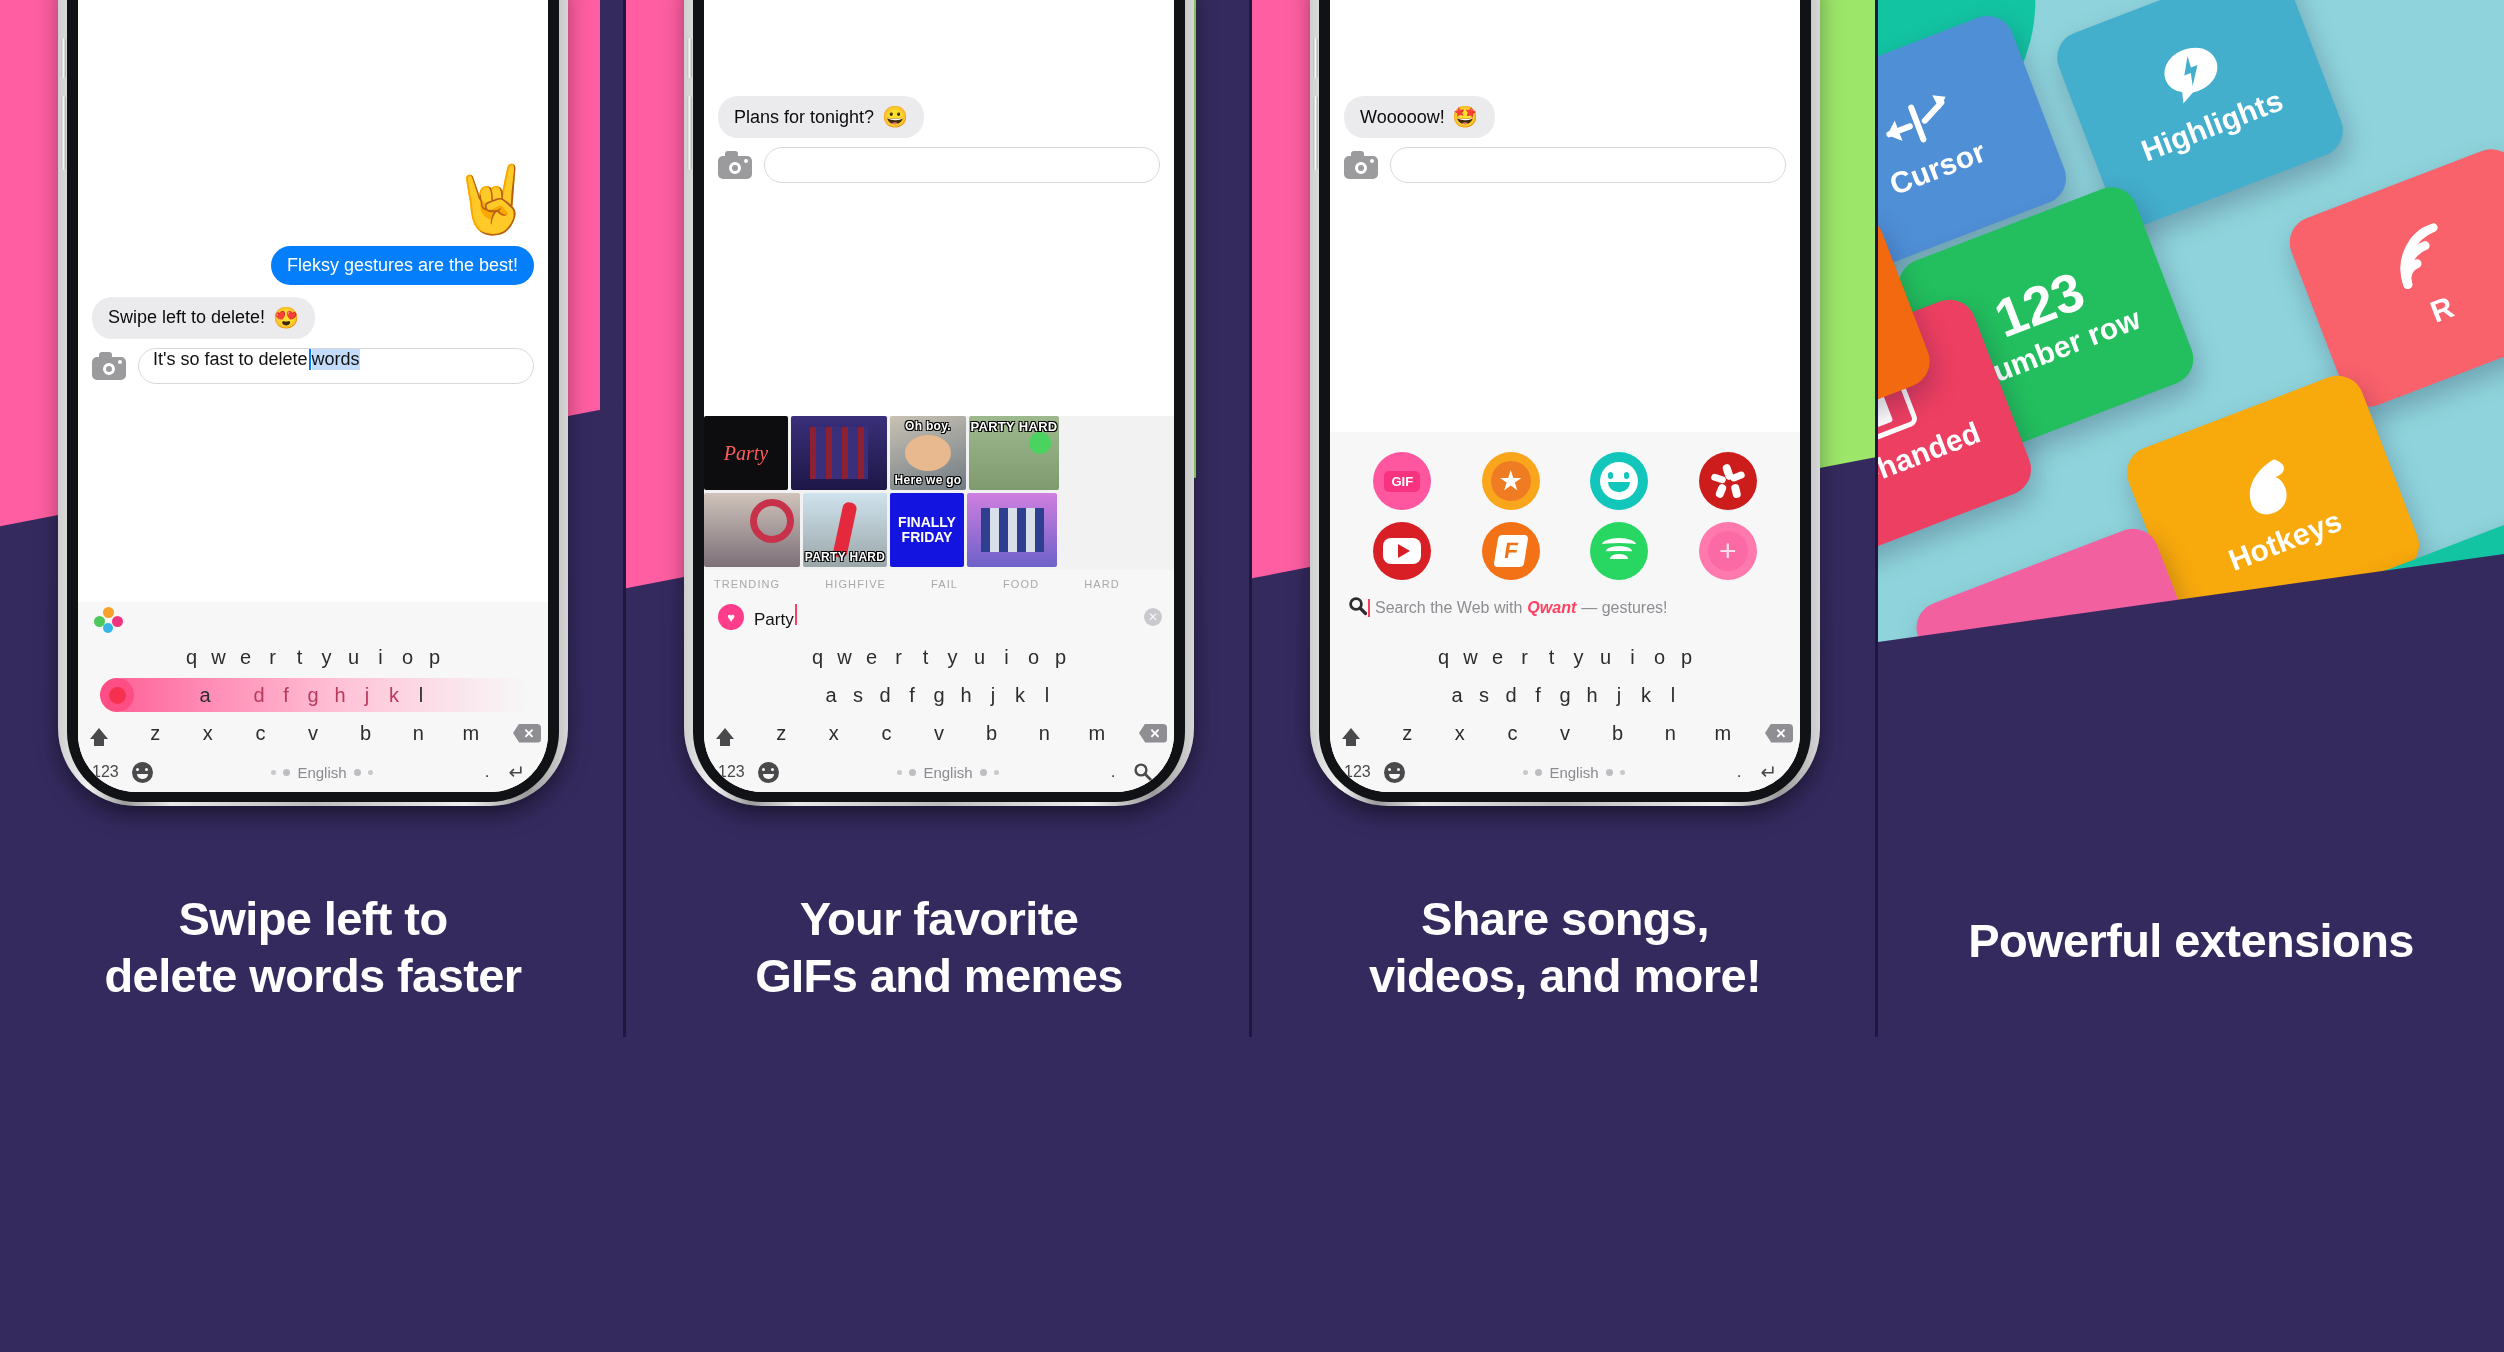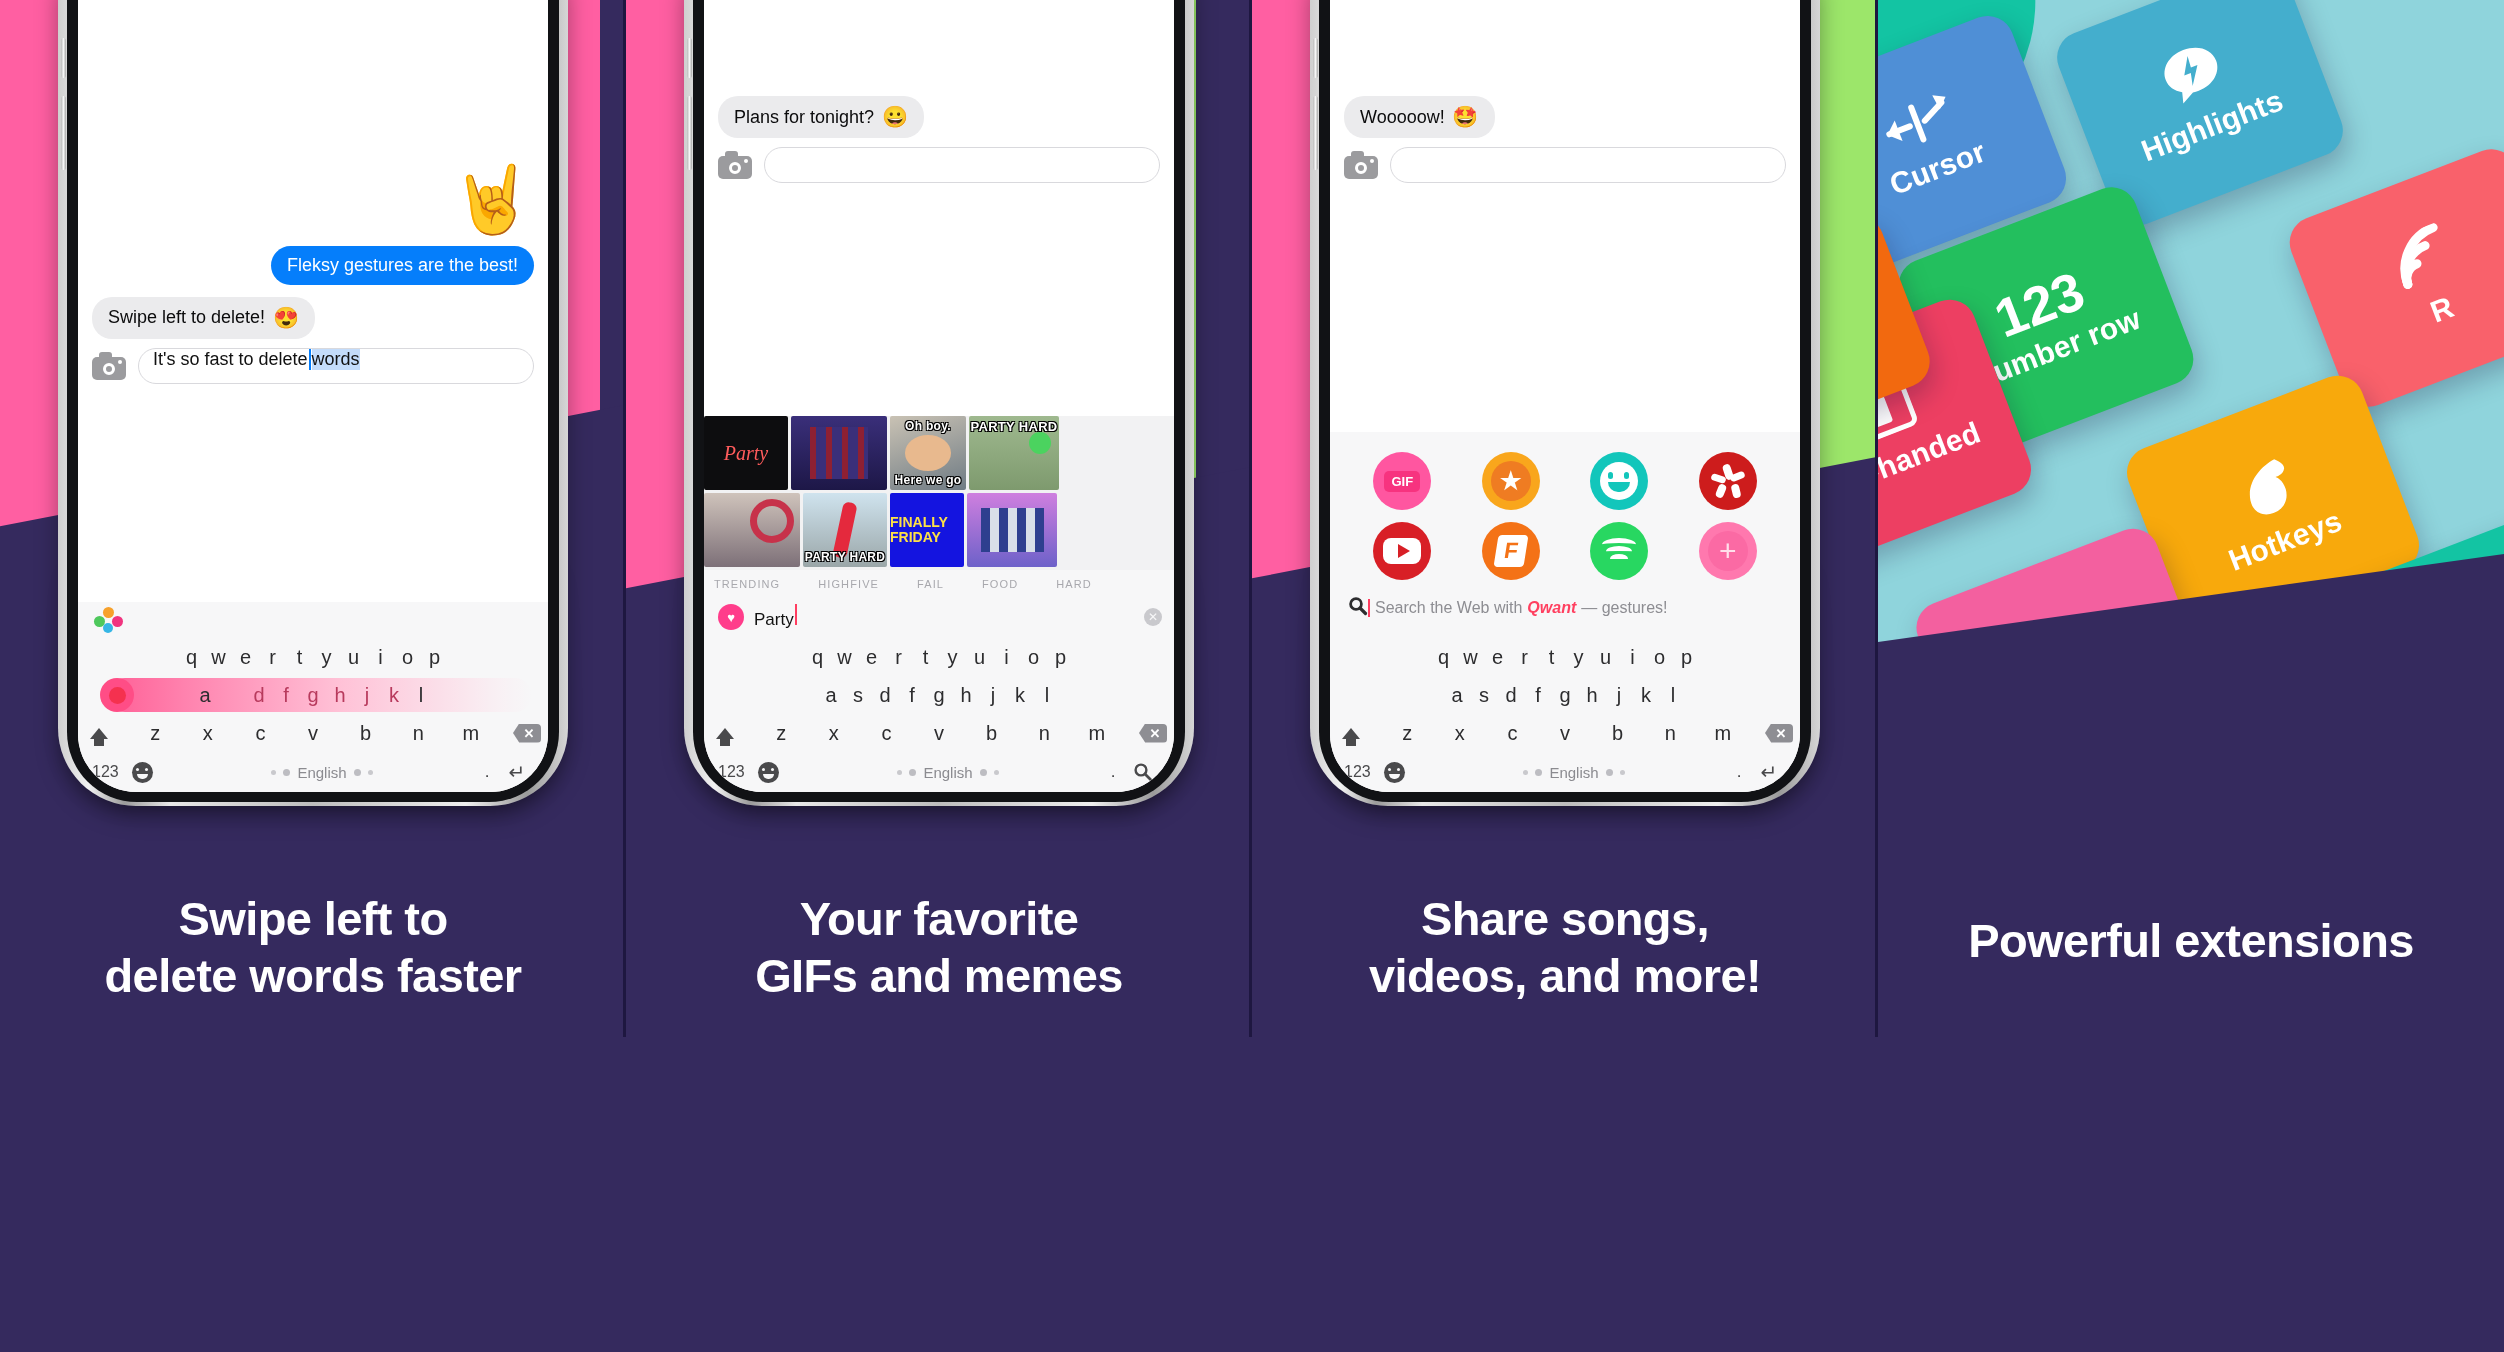--- a/index.html
+++ b/index.html
@@ -146,21 +146,21 @@
   .krow.r2 .key { position:relative; z-index:2; }
   .krow.r2 .key.pink { color:#b83a5d; }
 
   
   .gifwrap { background:#f2f2f3; }
   .gifrow { display:flex; gap:3px; padding:0 0 3px 0; }
   .gif { height: 74px; border-radius:2px; overflow:hidden; position:relative; flex:0 0 auto; display:flex; align-items:center; justify-content:center; }
   .gif .cap { position:absolute; color:#fff; font-weight:800; font-size:12px; letter-spacing:.3px;
               text-shadow:1px 1px 0 #000,-1px 1px 0 #000,1px -1px 0 #000,-1px -1px 0 #000; width:100%; text-align:center; }
   .cap.top { top:3px; } .cap.bot { bottom:3px; }
-  .tabs { display:flex; gap:8px; padding:8px 10px 8px 10px; font-size:11px; letter-spacing:1.1px; color:#a8a8ad; background:#f7f7f8; }
+  .tabs { display:flex; gap:15px; padding:8px 10px 8px 10px; font-size:11px; letter-spacing:1.1px; color:#a8a8ad; background:#f7f7f8; }
   .tabs span { flex:0 0 auto; padding-right:30px; white-space:nowrap; }
   .searchbar { display:flex; align-items:center; gap:10px; padding:6px 12px 8px 14px; background:#f7f7f8; }
   .heartbtn { width:26px; height:26px; border-radius:50%; background:#ff3d8b; display:flex; align-items:center; justify-content:center; flex:0 0 auto; }
   .heartbtn .h { color:#fff; font-size:13px; line-height:1; }
   .sq { font-size:17px; color:#111; flex:1 1 auto; }
   .clearx { width:18px; height:18px; border-radius:50%; background:#c9c9cd; color:#f7f7f8; font-size:12px; display:flex; align-items:center; justify-content:center; flex:0 0 auto; }
 
   
   .extwrap { background:#f7f7f8; padding:14px 0 6px 0; }
   .extrow { display:flex; justify-content:space-around; padding:6px 18px; }
@@ -380,21 +380,21 @@
             </div>
             <div class="gifrow">
               <div class="gif" style="width:96px;background:linear-gradient(180deg,#cfc3bb,#7d7078);">
                 <div style="position:absolute;right:6px;top:6px;width:44px;height:44px;border:7px solid #c7324a;border-radius:50%;"></div>
               </div>
               <div class="gif" style="width:84px;background:linear-gradient(180deg,#cfe3ee,#9aa6a8);">
                 <div style="width:14px;height:56px;background:#e4293d;transform:rotate(12deg);border-radius:6px;"></div>
                 <div class="cap bot">PARTY HARD</div>
               </div>
               <div class="gif" style="width:74px;background:#1414e0;">
-                <span style="color:#fde047;font-weight:800;font-size:14px;line-height:1.05;">FINALLY FRIDAY</span>
+                <span style="color:#ffffff;font-weight:800;font-size:14px;line-height:1.05;text-align:center;">FINALLY FRIDAY</span>
               </div>
               <div class="gif" style="width:90px;background:linear-gradient(180deg,#cf7fdf,#6d61c9);">
                 <div style="width:70%;height:44px;background:repeating-linear-gradient(90deg,#2e3f8f 0 9px,#d8dfe8 9px 18px);"></div>
               </div>
             </div>
             <div class="tabs">
               <span>TRENDING</span>
               <span>HIGHFIVE</span>
               <span>FAIL</span>
               <span>FOOD</span>

